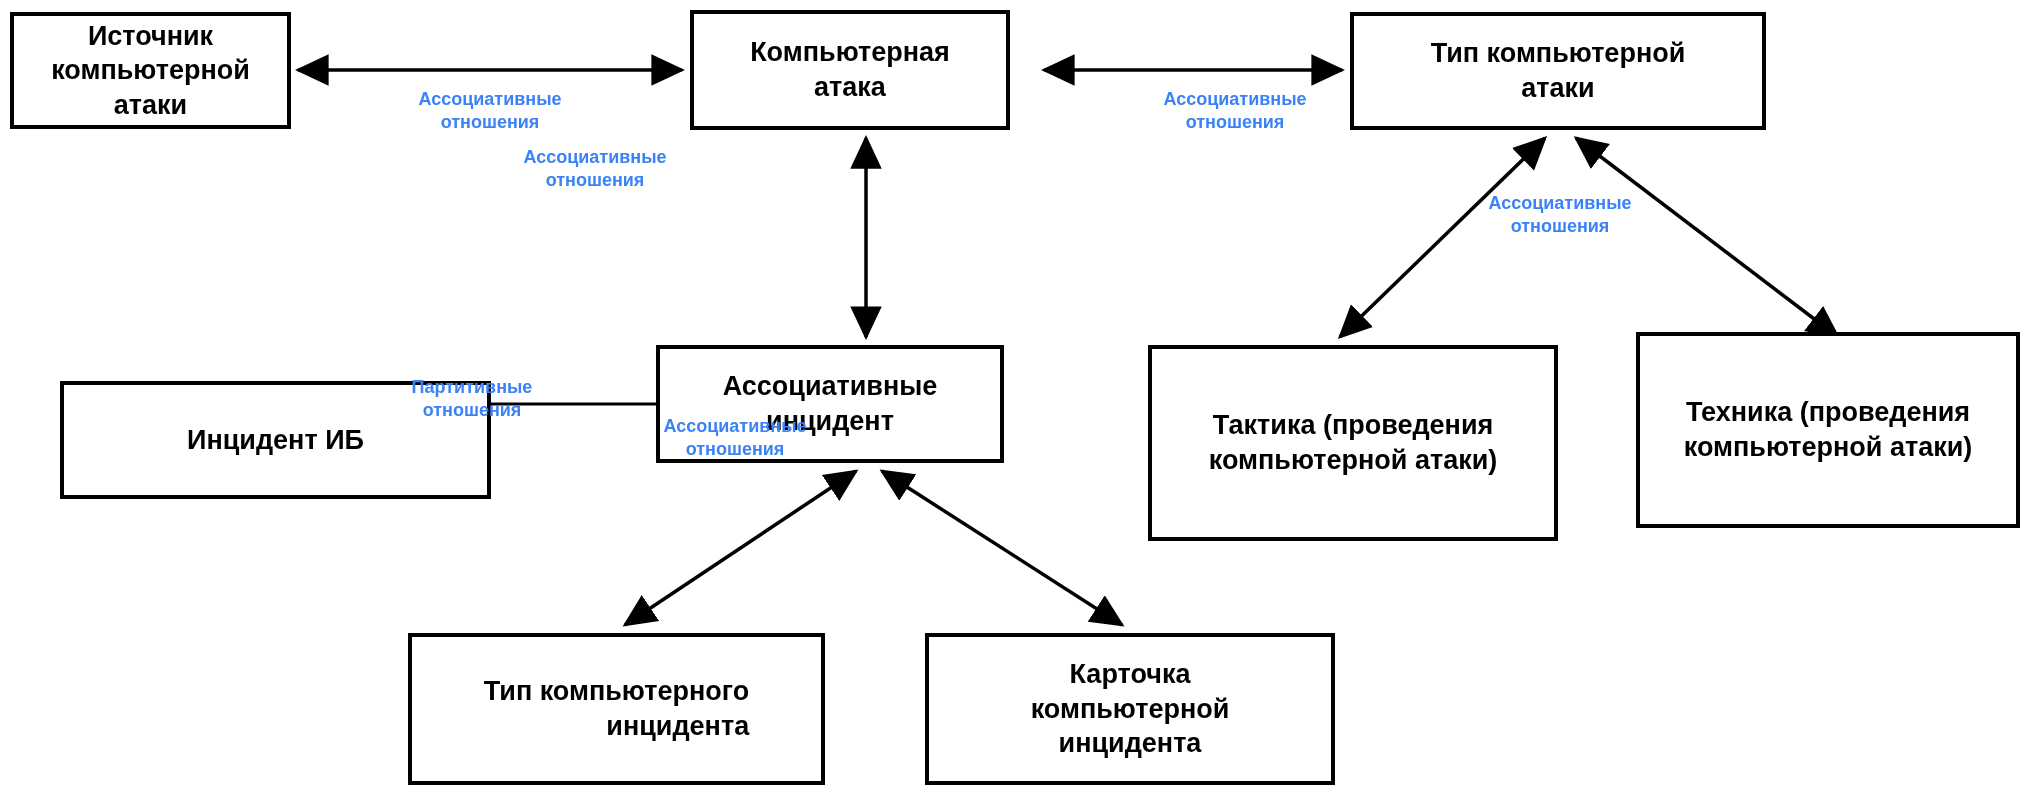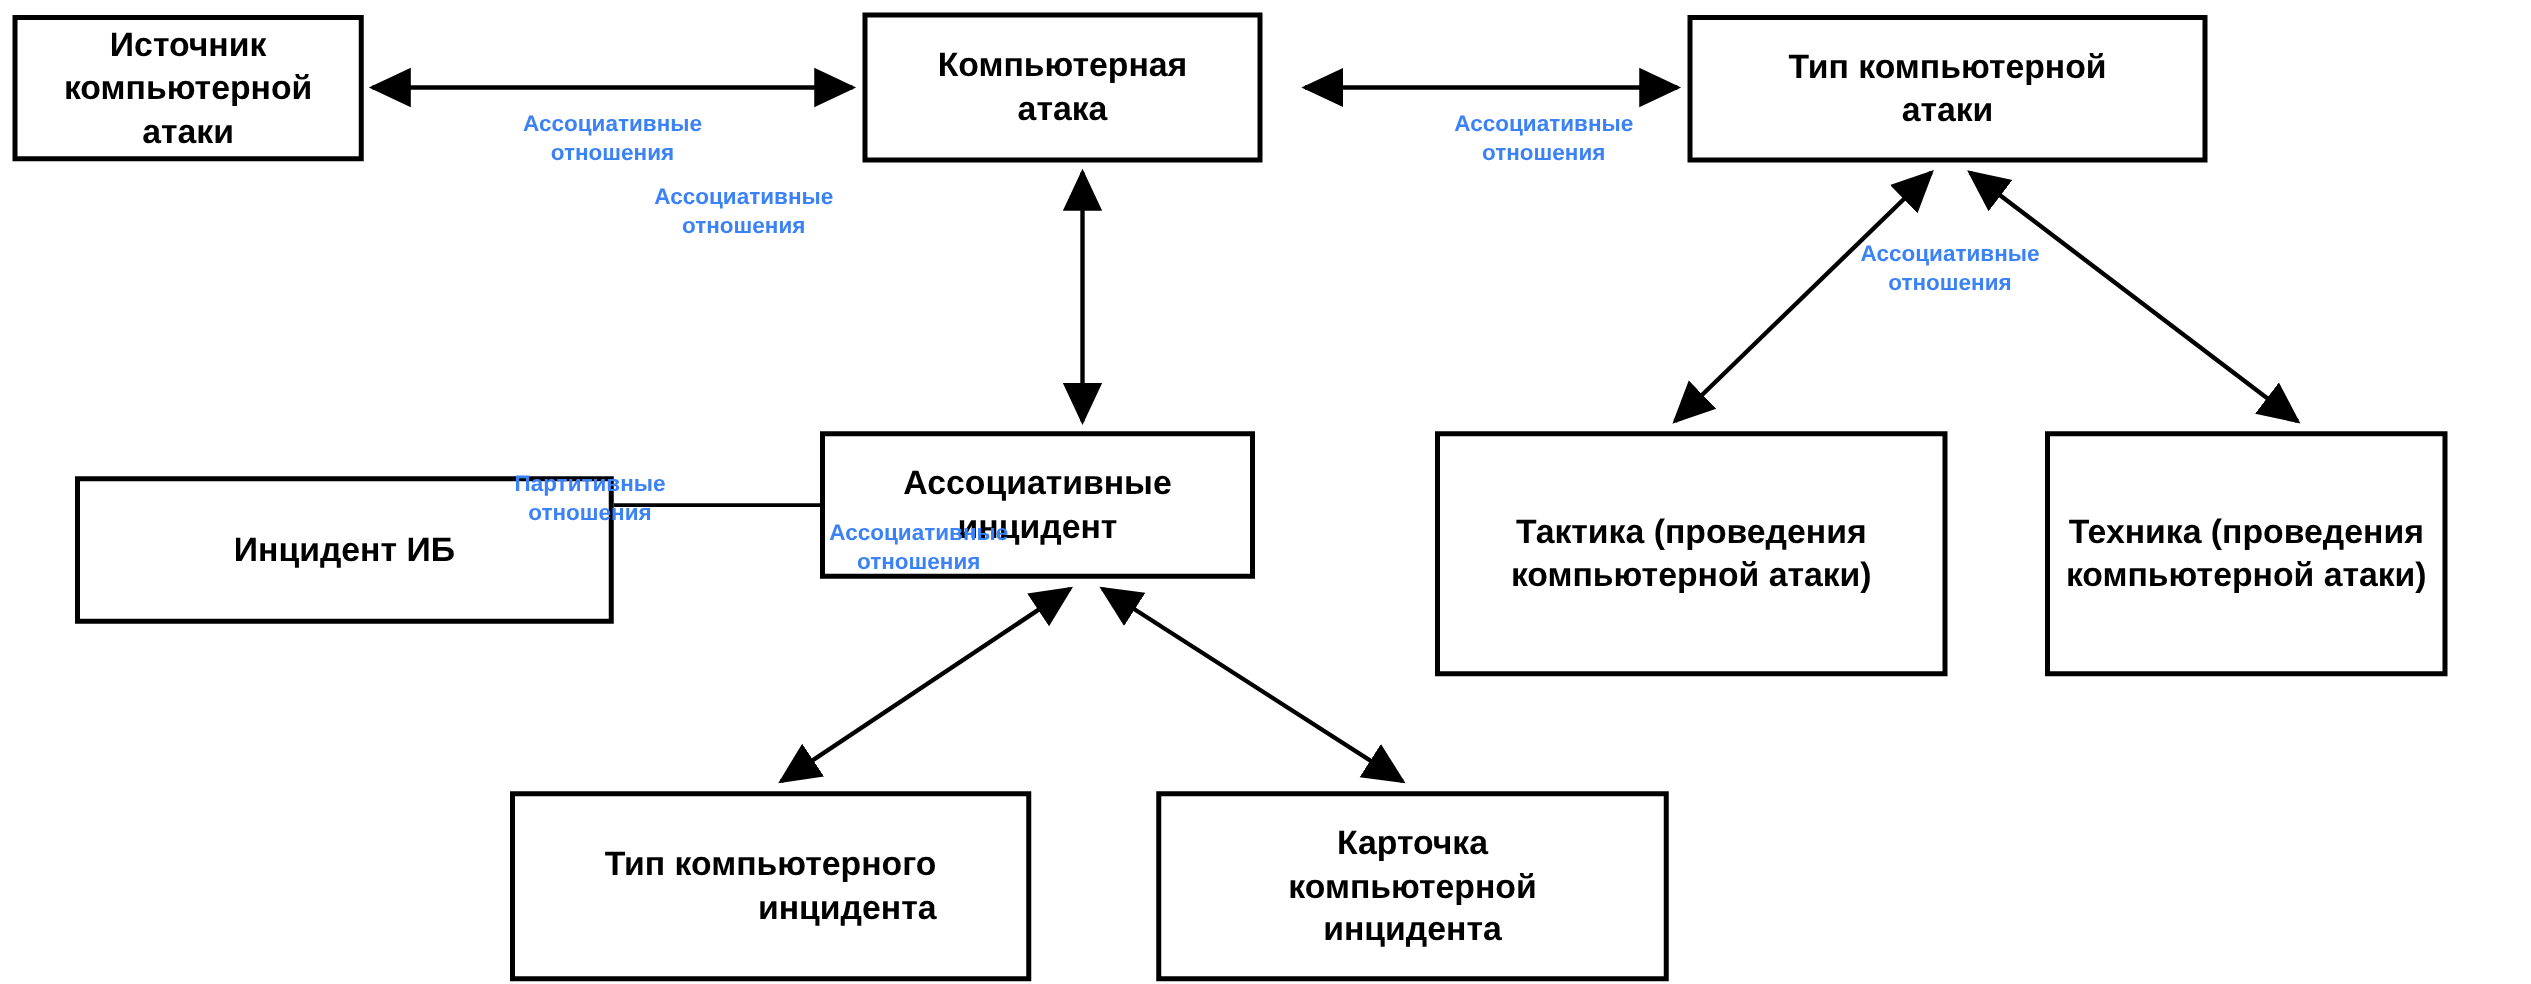--- a/index.html
+++ b/index.html
@@ -103,21 +103,21 @@
     <span class="node-label">Инцидент ИБ</span>
   </div>
   <div class="node-box" id="node-4" style="left: 656px; top: 345px; width: 348px; height: 118px;">
     <span class="node-label">Ассоциативные
 инцидент</span>
   </div>
   <div class="node-box" id="node-5" style="left: 1136px; top: 345px; width: 410px; height: 196px; margin-left: 12px;">
     <span class="node-label">Тактика (проведения
 компьютерной атаки)</span>
   </div>
-  <div class="node-box" id="node-6" style="left: 1636px; top: 345px; width: 322px; height: 196px; align-items: center;">
+  <div class="node-box" id="node-6" style="left: 1636px; top: 332px; width: 384px; height: 196px; align-items: center;">
     <span class="node-label">Техника (проведения
 компьютерной атаки)</span>
   </div>
   <div class="node-box" id="node-7" style="left: 408px; top: 633px; width: 417px; height: 152px; text-align: right;">
     <span class="node-label">Тип компьютерного
 инцидента</span>
   </div>
   <div class="node-box" id="node-8" style="left: 925px; top: 633px; width: 410px; height: 152px;">
     <span class="node-label">Карточка
 компьютерной

